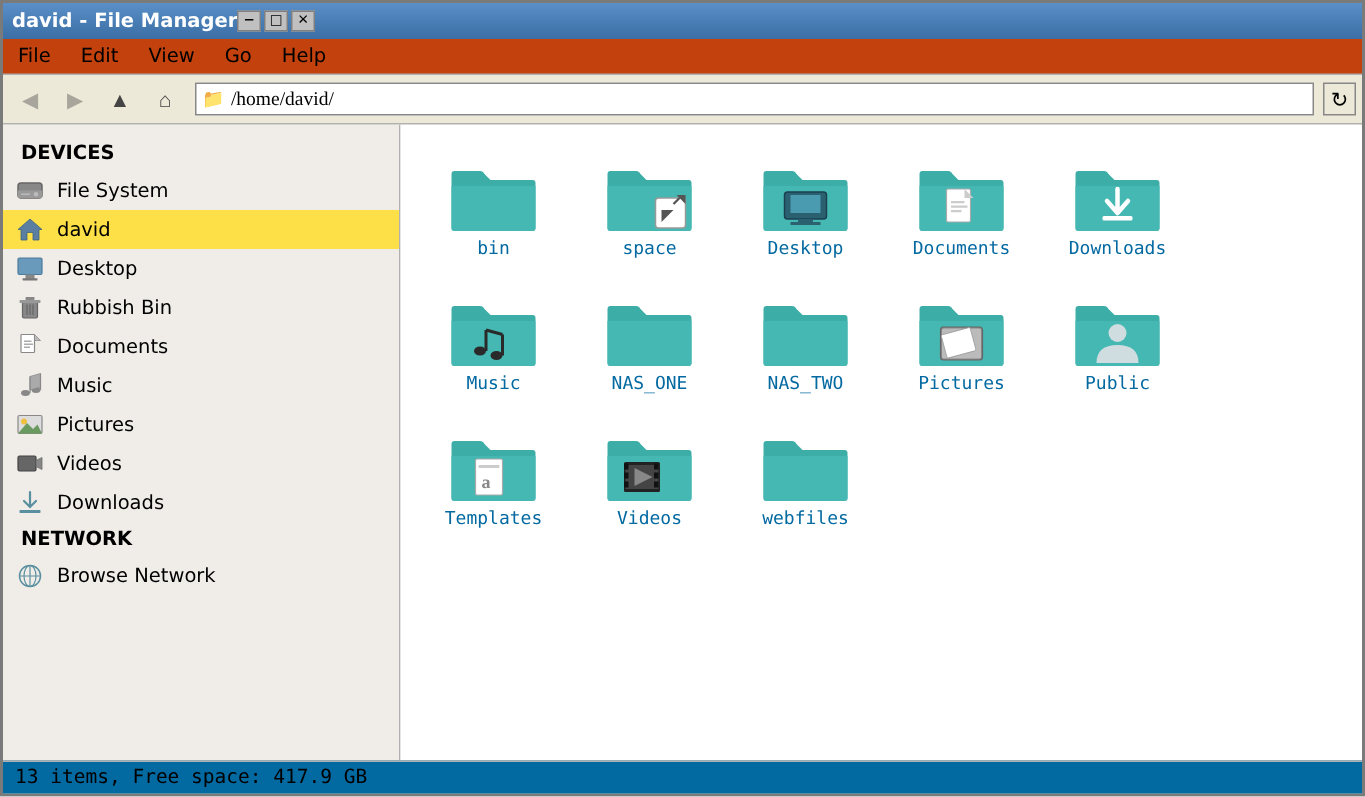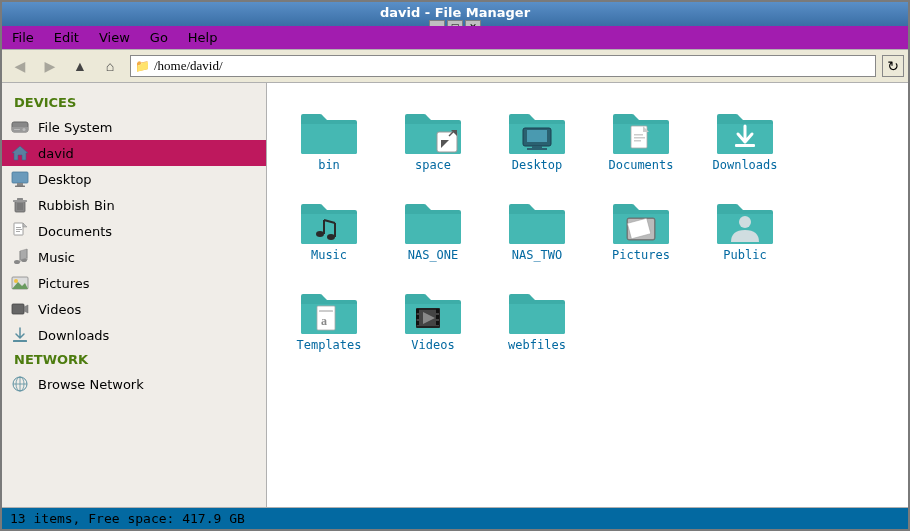--- a/index.html
+++ b/index.html
@@ -26,21 +26,20 @@
       background: linear-gradient(to bottom, #5a8fc7, #3a6ea5);
       color: white;
       padding: 3px 6px;
       font-size: 13px;
       font-weight: bold;
       display: flex;
       align-items: center;
       justify-content: flex-start;
       height: 24px;
       flex-shrink: 0;
-      flex-direction: column;
     }
 
     .title-bar-buttons {
       display: flex;
       gap: 2px;
     }
 
     .title-btn {
       width: 16px;
       height: 14px;
@@ -49,21 +48,21 @@
       font-size: 9px;
       display: flex;
       align-items: center;
       justify-content: center;
       cursor: pointer;
       color: #000;
       font-weight: bold;
     }
 
     .menu-bar {
-      background: #a21caf;
+      background: #c2410c;
       padding: 2px 4px;
       display: flex;
       gap: 8px;
       border-bottom: 1px solid #b0b0b0;
       flex-shrink: 0;
     }
 
     .menu-item {
       padding: 2px 6px;
       cursor: pointer;
@@ -144,32 +143,32 @@
       border-right: 1px solid #b0b0b0;
       overflow-y: auto;
       flex-shrink: 0;
       padding: 8px 0;
     }
 
     .sidebar-section-title {
       font-weight: bold;
       font-size: 13px;
       padding: 4px 12px;
-      color: #4d7c0f;
+      color: #000000;
     }
 
     .sidebar-item {
       display: flex;
       align-items: center;
       padding: 3px 12px 3px 8px;
       cursor: pointer;
       font-size: 13px;
       gap: 8px;
     }
-    .sidebar-item.active { background: #be185d; }
+    .sidebar-item.active { background: #fde047; }
 
     .sidebar-icon {
       width: 20px;
       height: 20px;
       display: flex;
       align-items: center;
       justify-content: center;
       flex-shrink: 0;
     }
 

